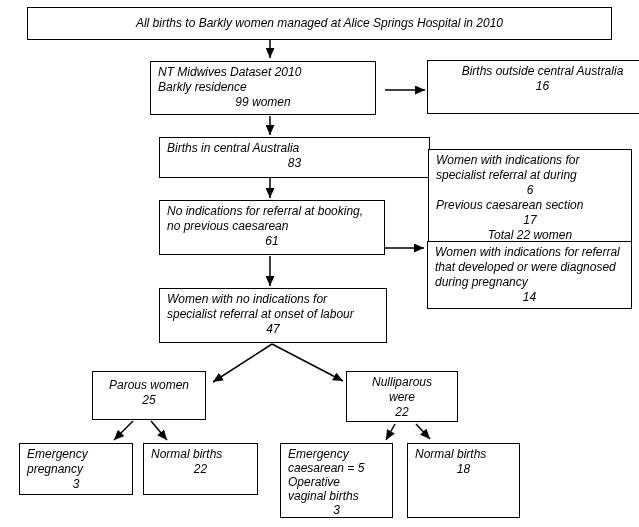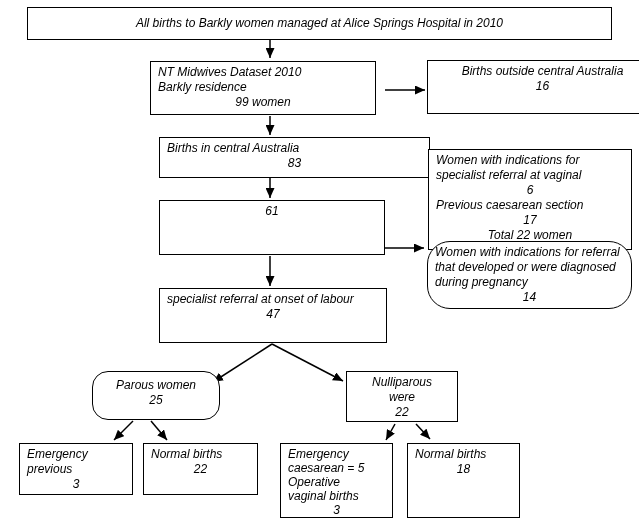--- a/index.html
+++ b/index.html
@@ -89,57 +89,60 @@
     <div class="ln c">16</div>
   </div>
 
   <div class="fbox" style="left:159px; top:137px; width:271px; height:41px;">
     <div class="ln">Births in central Australia</div>
     <div class="ln c">83</div>
   </div>
 
   <div class="fbox" style="left:428px; top:133px; width:204px; height:101px;margin-top:16px;">
     <div class="ln">Women with indications for</div>
-    <div class="ln">specialist referral at vaginal</div>
+    <div class="ln">specialist referral at during</div>
     <div class="ln c">6</div>
     <div class="ln">Previous caesarean section</div>
     <div class="ln c">17</div>
     <div class="ln c">Total 22 women</div>
   </div>
 
   <div class="fbox" style="left:159px; top:200px; width:226px; height:55px;">
+    <div class="ln">No indications for referral at booking,</div>
+    <div class="ln">no previous caesarean</div>
     <div class="ln c">61</div>
   </div>
 
-  <div class="fbox" style="left:427px; top:241px; width:205px; height:68px;border-radius:23px;">
+  <div class="fbox" style="left:427px; top:241px; width:205px; height:68px;">
     <div class="ln">Women with indications for referral</div>
     <div class="ln">that developed or were diagnosed</div>
     <div class="ln">during pregnancy</div>
     <div class="ln c">14</div>
   </div>
 
   <div class="fbox" style="left:159px; top:288px; width:228px; height:55px;">
+    <div class="ln">Women with no indications for</div>
     <div class="ln">specialist referral at onset of labour</div>
     <div class="ln c">47</div>
   </div>
 
-  <div class="fbox pad-lg" style="left:92px; top:371px; width:128px; height:49px;border-radius:16px;">
+  <div class="fbox pad-lg" style="left:92px; top:371px; width:114px; height:49px;">
     <div class="ln c">Parous women</div>
     <div class="ln c">25</div>
   </div>
 
   <div class="fbox" style="left:346px; top:371px; width:112px; height:51px;">
     <div class="ln c">Nulliparous</div>
     <div class="ln c">were</div>
     <div class="ln c">22</div>
   </div>
 
   <div class="fbox" style="left:19px; top:443px; width:114px; height:52px;">
     <div class="ln">Emergency</div>
-    <div class="ln">previous</div>
+    <div class="ln">pregnancy</div>
     <div class="ln c">3</div>
   </div>
 
   <div class="fbox" style="left:143px; top:443px; width:115px; height:52px;">
     <div class="ln">Normal births</div>
     <div class="ln c">22</div>
   </div>
 
   <div class="fbox tight" style="left:280px; top:443px; width:113px; height:75px;">
     <div class="ln">Emergency</div>

